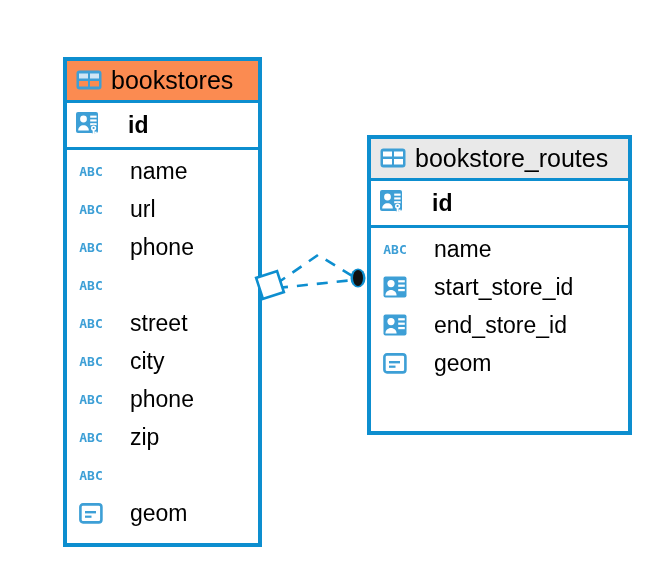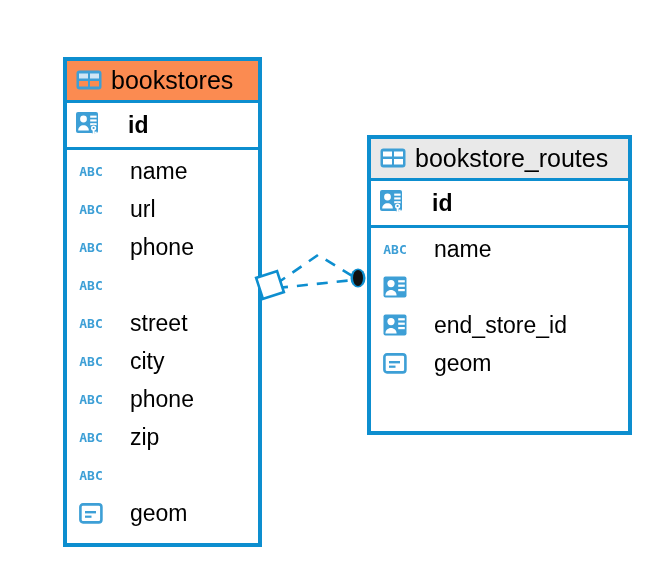--- a/index.html
+++ b/index.html
@@ -242,20 +242,21 @@
         <span class="icon" style="width:30px;">
           <svg width="25" height="22" viewBox="0 0 25 22">
             <rect x="0.5" y="0.5" width="23" height="21" rx="2" fill="#3d9fd6"></rect>
             <circle cx="8" cy="7.6" r="3.6" fill="#ffffff"></circle>
             <path d="M2.4 19.6c0-3.4 2.5-5.6 5.6-5.6s5.6 2.2 5.6 5.6z" fill="#ffffff"></path>
             <rect x="15.2" y="4.2" width="6.6" height="2.2" fill="#ffffff"></rect>
             <rect x="15.2" y="8.6" width="6.6" height="2.2" fill="#ffffff"></rect>
             <rect x="15.2" y="13" width="6.6" height="2.2" fill="#ffffff"></rect>
           </svg>
         </span>
+        <span class="label">start_store_id</span>
       </div>
 
       <div class="row">
         <span class="icon" style="width:30px;">
           <svg width="25" height="22" viewBox="0 0 25 22">
             <rect x="0.5" y="0.5" width="23" height="21" rx="2" fill="#3d9fd6"></rect>
             <circle cx="8" cy="7.6" r="3.6" fill="#ffffff"></circle>
             <path d="M2.4 19.6c0-3.4 2.5-5.6 5.6-5.6s5.6 2.2 5.6 5.6z" fill="#ffffff"></path>
             <rect x="15.2" y="4.2" width="6.6" height="2.2" fill="#ffffff"></rect>
             <rect x="15.2" y="8.6" width="6.6" height="2.2" fill="#ffffff"></rect>

